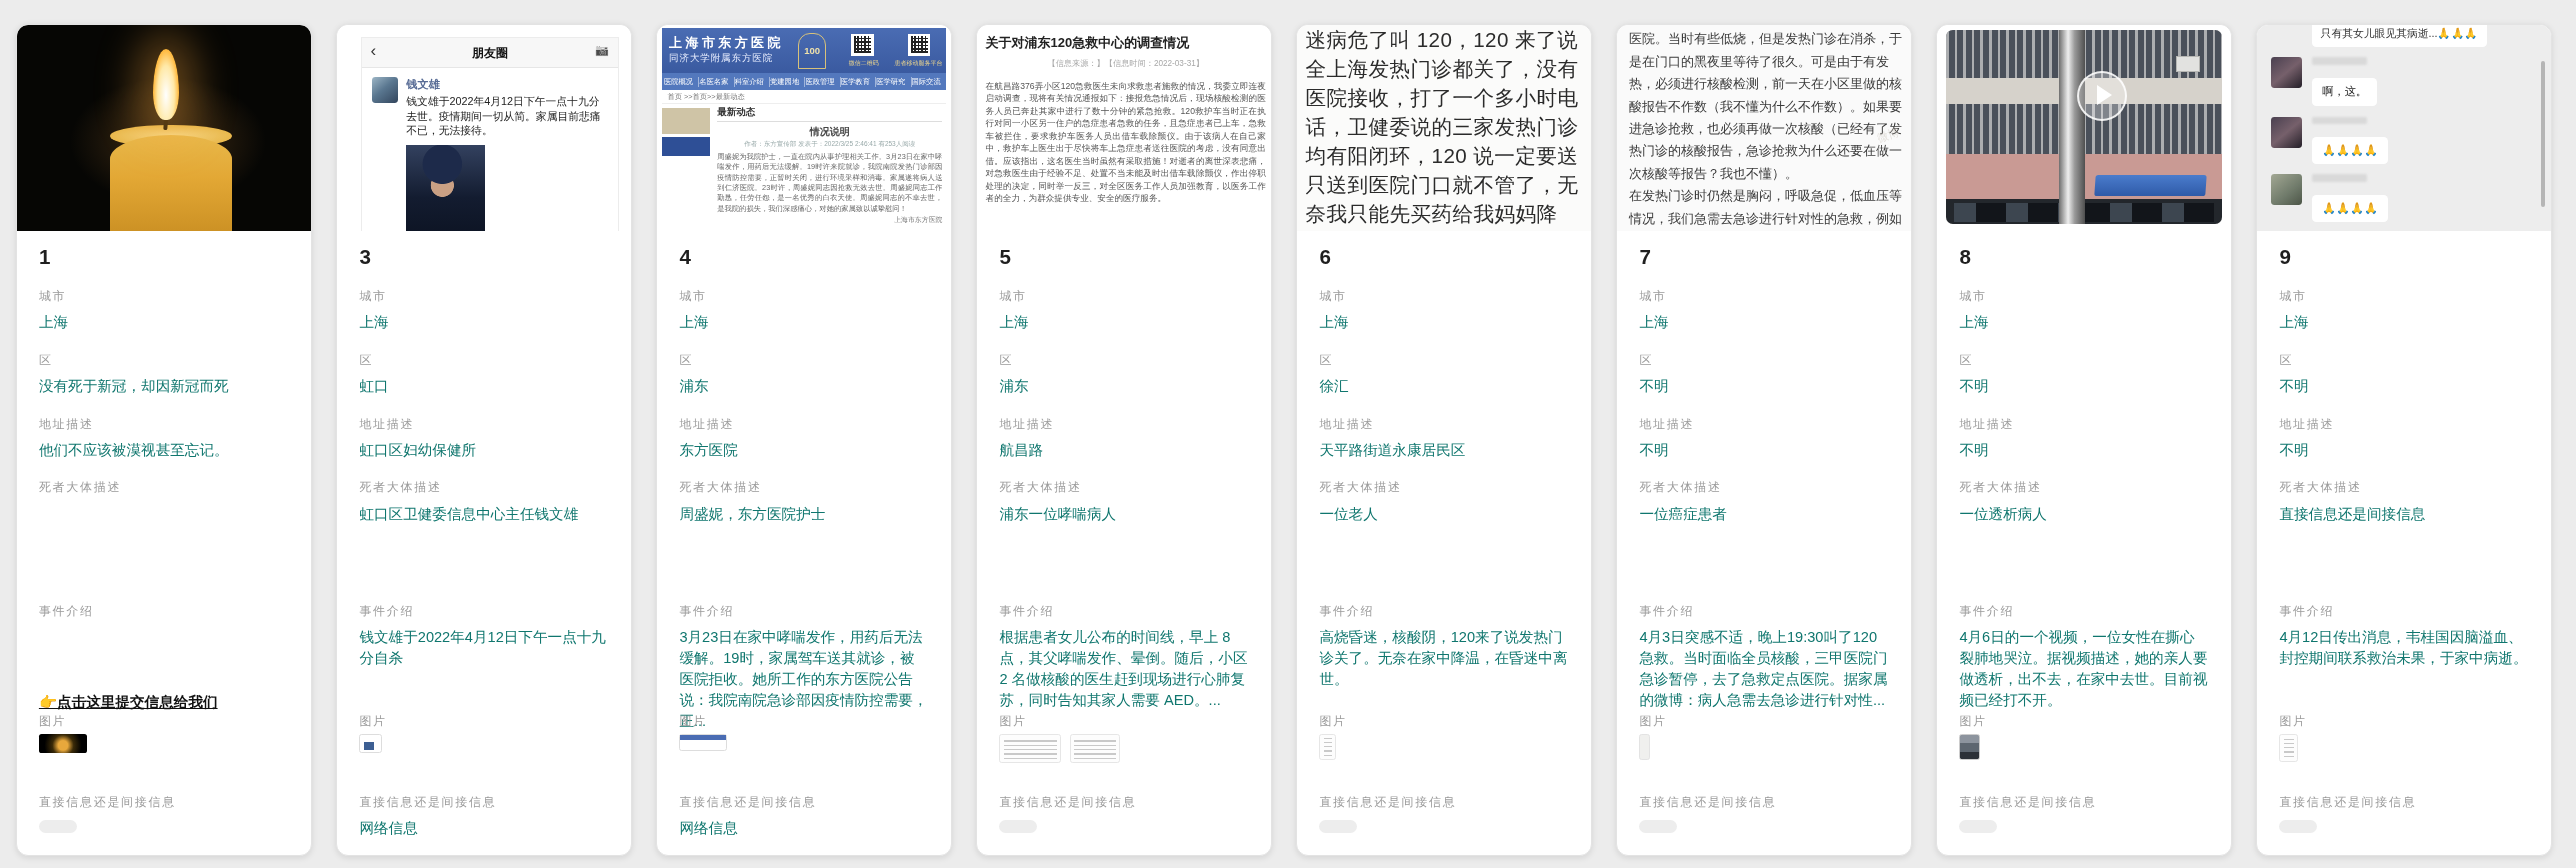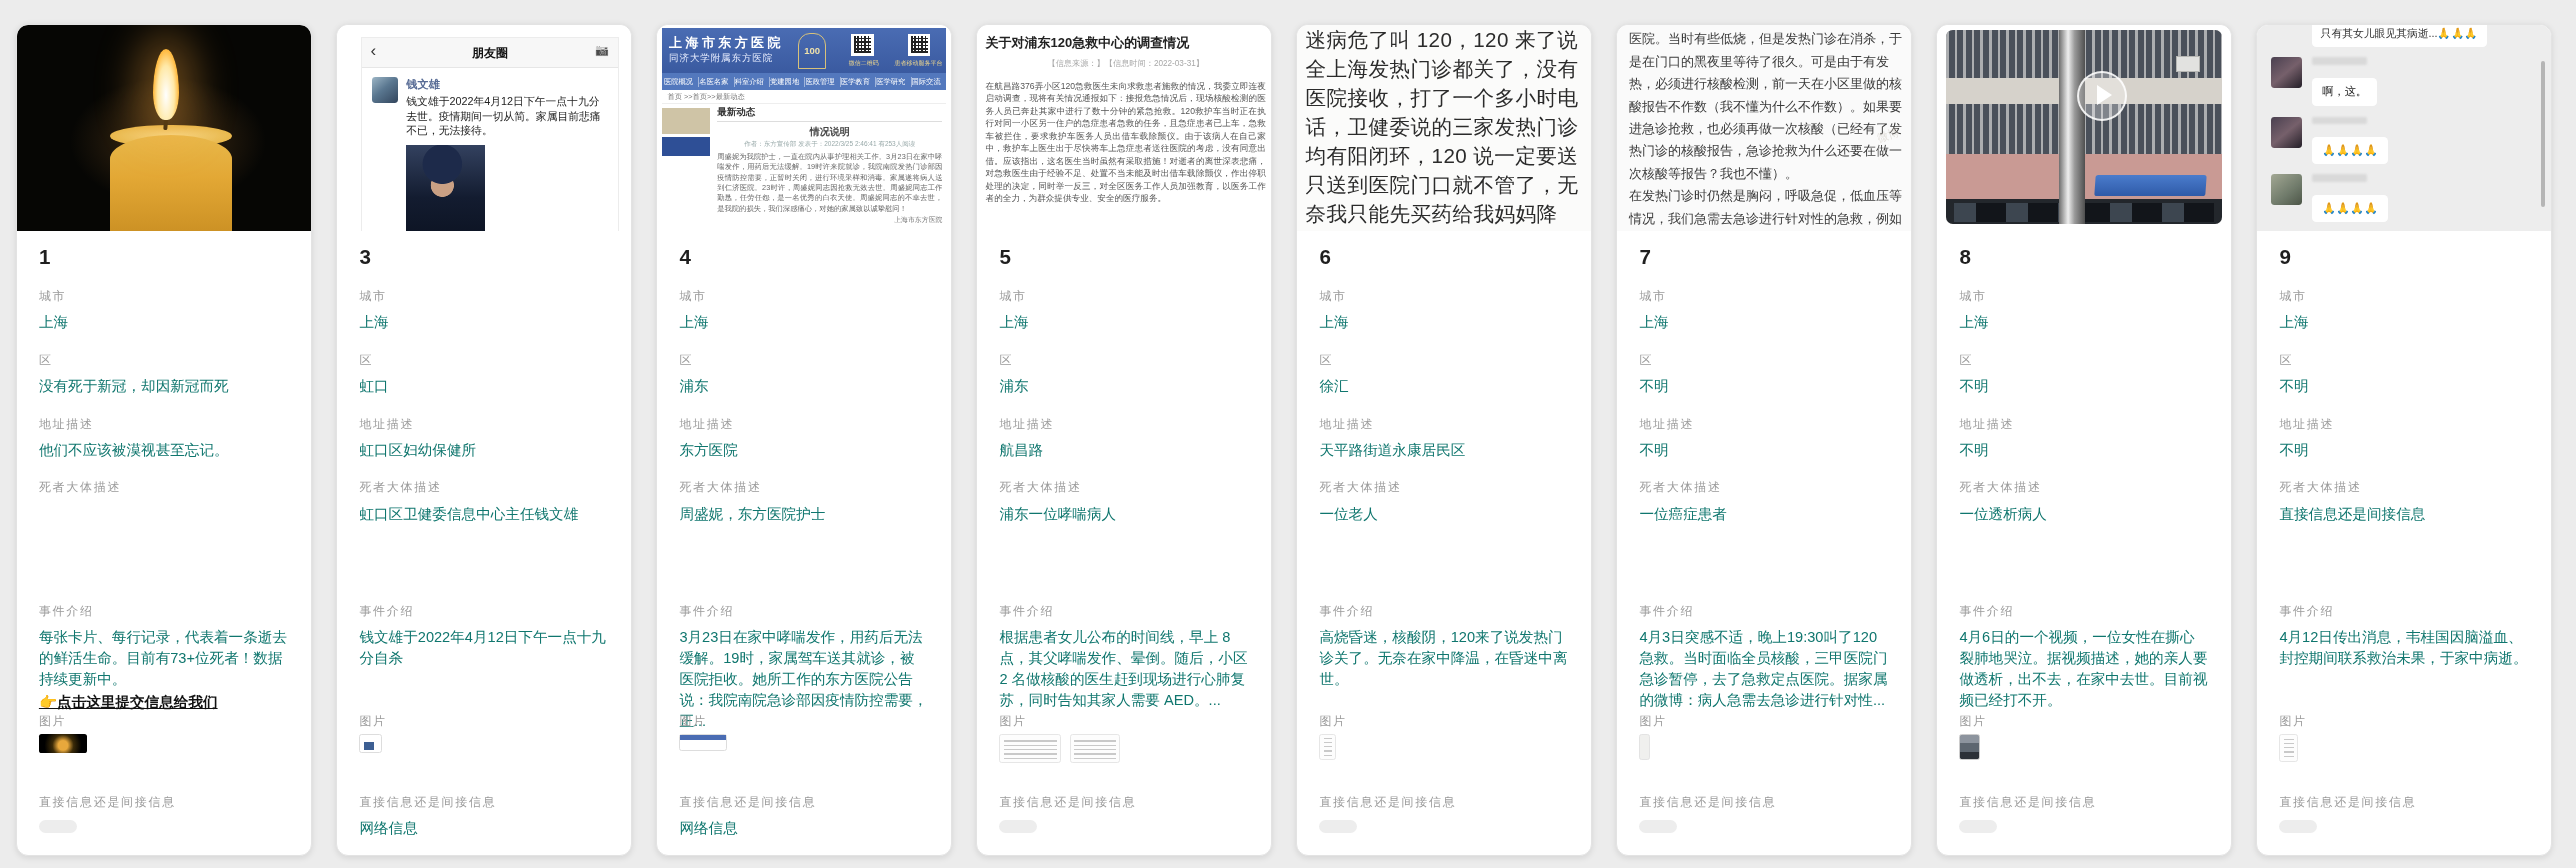--- a/index.html
+++ b/index.html
@@ -159,21 +159,20 @@
       </div>
       <div class="num">1</div>
       <div class="lbl lbl-city">城市</div>
       <div class="val val-city">上海</div>
       <div class="lbl lbl-district">区</div>
       <div class="val val-district">没有死于新冠，却因新冠而死</div>
       <div class="lbl lbl-address">地址描述</div>
       <div class="val val-address">他们不应该被漠视甚至忘记。</div>
       <div class="lbl lbl-deceased">死者大体描述</div>
       <div class="lbl lbl-event">事件介绍</div>
-      <div class="val val-event">每张卡片、每行记录，代表着一条逝去的鲜活生命。目前有73+位死者！数据持续更新中。</div>
       <a class="evlink">👉点击这里提交信息给我们</a>
       <div class="lbl lbl-image">图片</div>
       <div class="thumbrow">
         <div class="thumb t-candle"></div>
       </div>
       <div class="lbl lbl-direct">直接信息还是间接信息</div>
       <div class="pill"></div>
     </div>
     <div class="card" style="left: 336px;">
       <div class="media m-moments">

